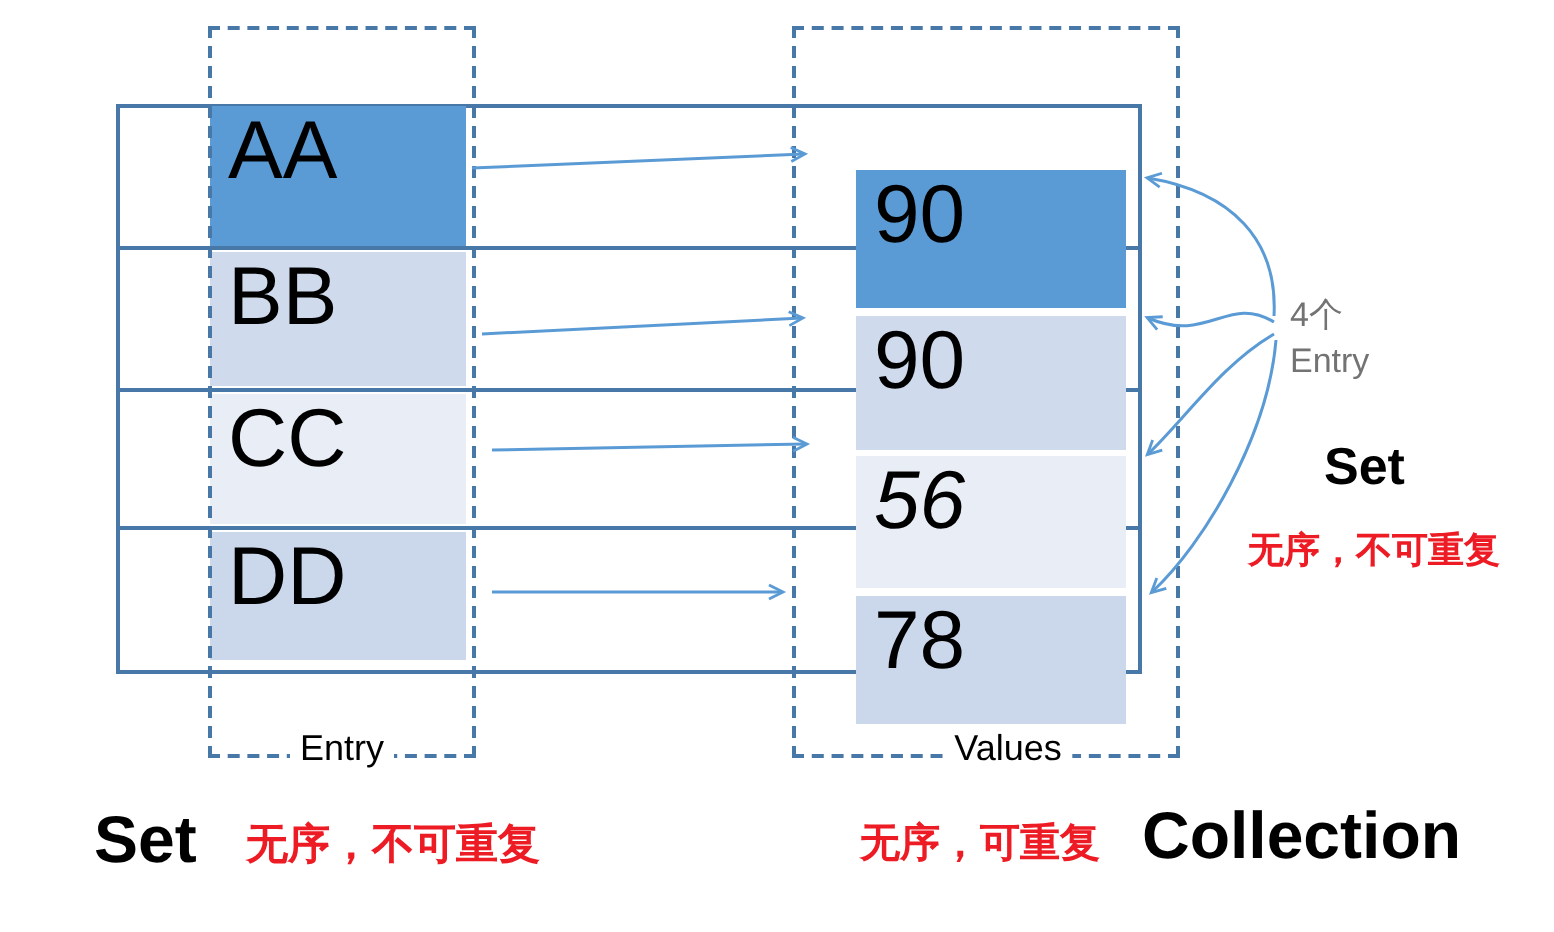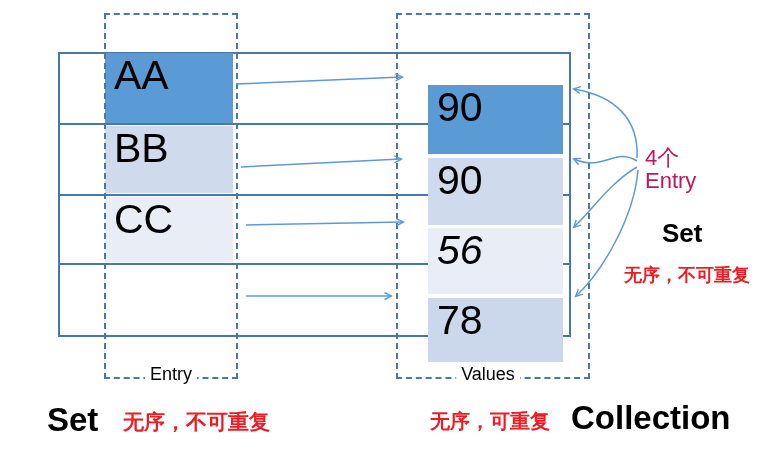--- a/index.html
+++ b/index.html
@@ -21,23 +21,23 @@
   .value-cell{left:428px;width:135px;margin-top:32px;}
   
   .dash-box{border:2px dashed #4878A8;background:transparent;}
   #keyset-box{left:104px;top:13px;width:130px;height:362px;}
   #values-box{left:396px;top:13px;width:190px;height:362px;}
   .dash-label{
     font-size:18px;color:#000;background:#fff;padding:0 5px;white-space:nowrap;
     transform:translateX(-50%);
   }
   #keyset-label{left:171px;top:364px;}
-  #values-label{left:488px;top:364px;}
+  #values-label{left:504px;top:364px;}
   
-  .entry-note{font-size:22px;color:#be185d;line-height:23px;}
+  .entry-note{font-size:17px;color:#737373;line-height:23px;}
   #entry-note{left:645px;top:146px;}
   .set-right{font-size:26px;font-weight:bold;color:#000;}
   #set-right-label{left:662px;top:218px;}
   .red-caption{color:#ED1C24;font-weight:bold;white-space:nowrap;}
   #set-right-caption{left:624px;top:263px;font-size:18px;}
   #set-bottom-label{left:47px;top:401px;font-size:33px;font-weight:bold;color:#000;}
   #set-bottom-caption{left:123px;top:408px;font-size:21px;}
   #values-bottom-caption{left:430px;top:408px;font-size:20px;}
   #collection-label{left:571px;top:399px;font-size:33px;font-weight:bold;color:#000;}
   #arrow-layer{left:0;top:0;pointer-events:none;}
@@ -48,20 +48,21 @@
 <div id="canvas">
 
   <div class="abs" id="map-table-frame" style="border-color: rgb(72, 120, 168);"></div>
   <div class="abs row-divider" style="top: 123px; background: rgb(72, 120, 168);"></div>
   <div class="abs row-divider" style="top: 194px; background: rgb(72, 120, 168);"></div>
   <div class="abs row-divider" style="top: 263px; background: rgb(72, 120, 168);"></div>
 
   <div class="abs cell key-cell" style="top: 53px; height: 70px; background: rgb(91, 155, 213);"><span>AA</span></div>
   <div class="abs cell key-cell" style="top: 126px; height: 67px; background: rgb(207, 218, 236);"><span>BB</span></div>
   <div class="abs cell key-cell" style="top: 197px; height: 65px; background: rgb(233, 237, 246);"><span>CC</span></div>
+  <div class="abs cell key-cell" style="top: 266px; height: 64px; background: rgb(203, 215, 235);"><span>DD</span></div>
 
   <div class="abs cell value-cell" style="top: 53px; height: 69px; background: rgb(91, 155, 213);"><span>90</span></div>
   <div class="abs cell value-cell" style="top: 126px; height: 67px; background: rgb(207, 218, 236);"><span>90</span></div>
   <div class="abs cell value-cell" style="top: 196px; height: 66px; background: rgb(233, 237, 246); font-style: italic;"><span>56</span></div>
   <div class="abs cell value-cell" style="top: 266px; height: 64px; background: rgb(203, 215, 235);"><span>78</span></div>
 
   <div class="abs dash-box" id="keyset-box" style="border-color: rgb(72, 120, 168);"></div>
   <div class="abs dash-box" id="values-box" style="border-color: rgb(72, 120, 168);"></div>
   <div class="abs dash-label" id="keyset-label">Entry</div>
   <div class="abs dash-label" id="values-label">Values</div>

